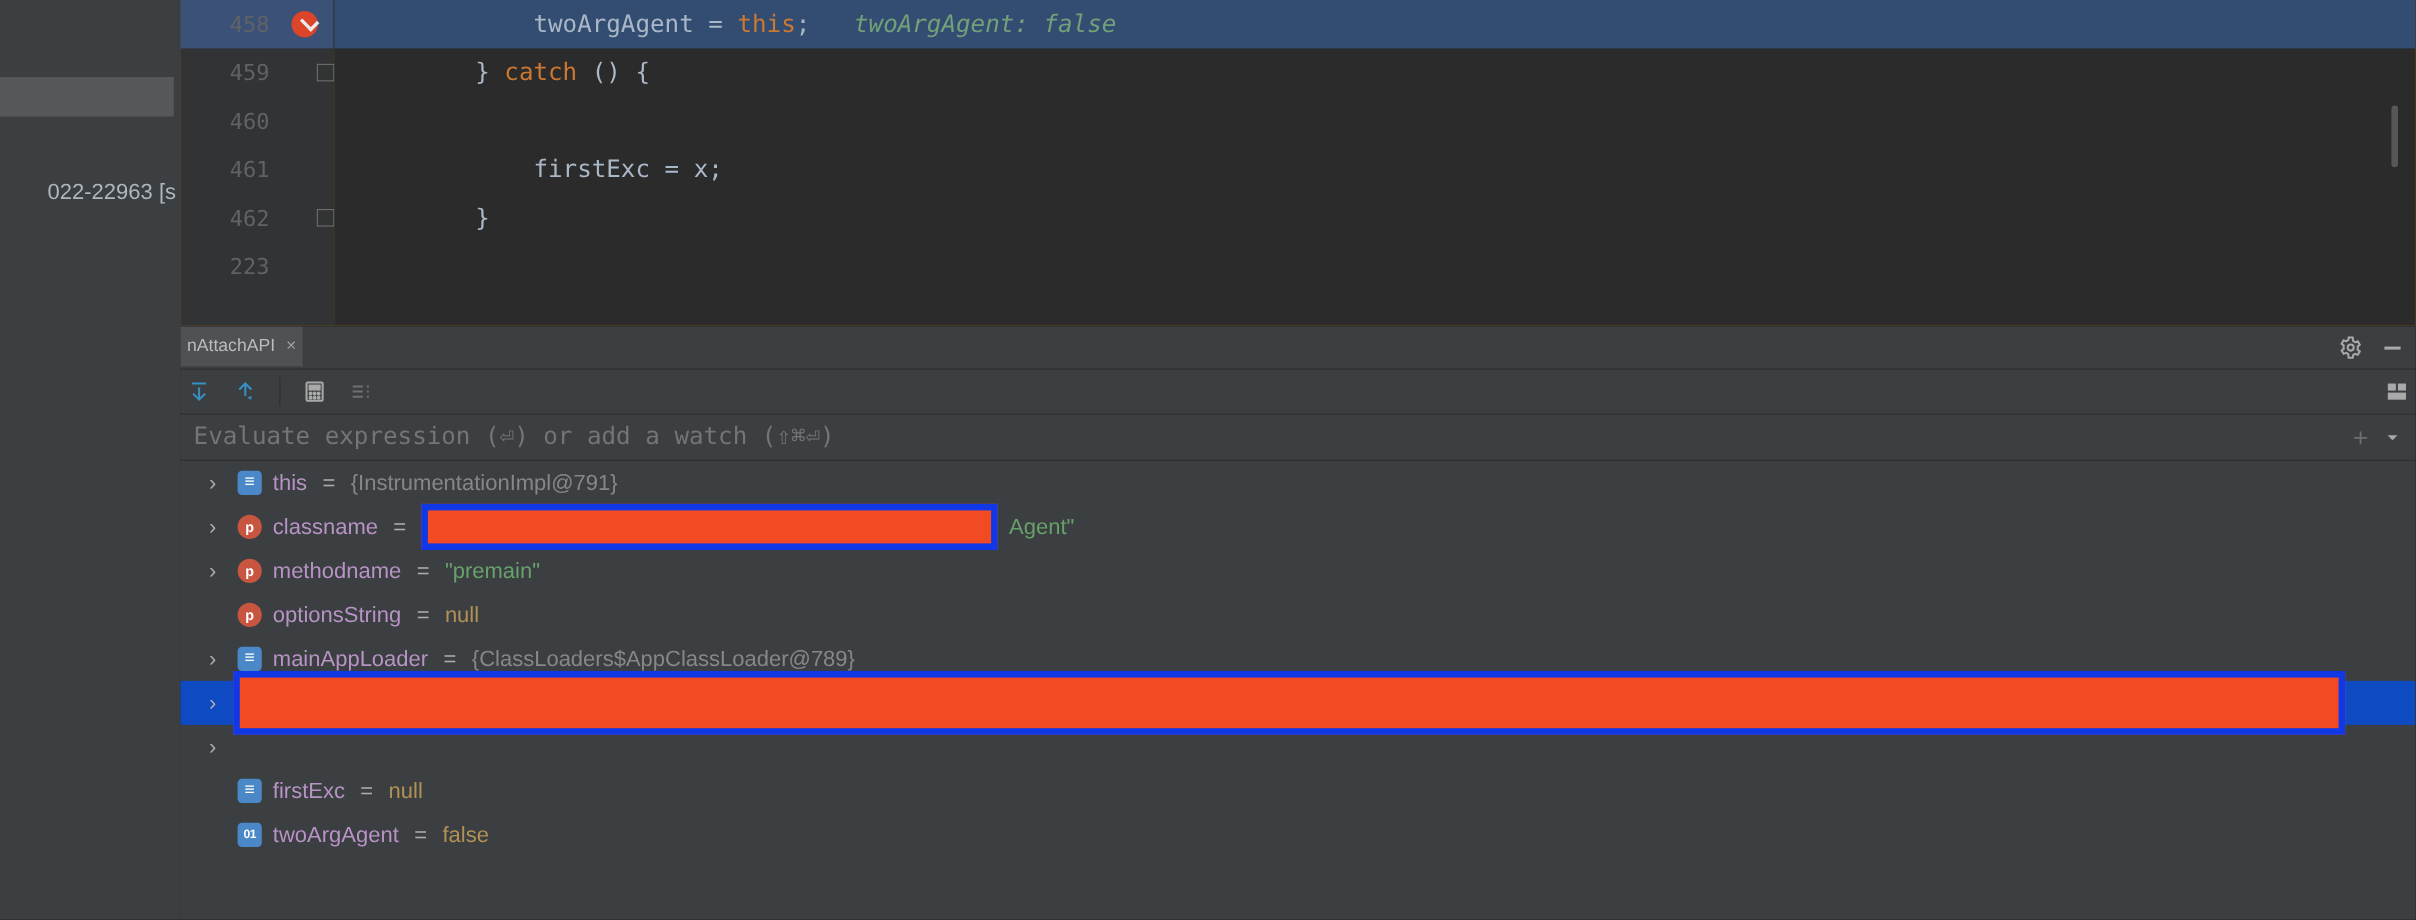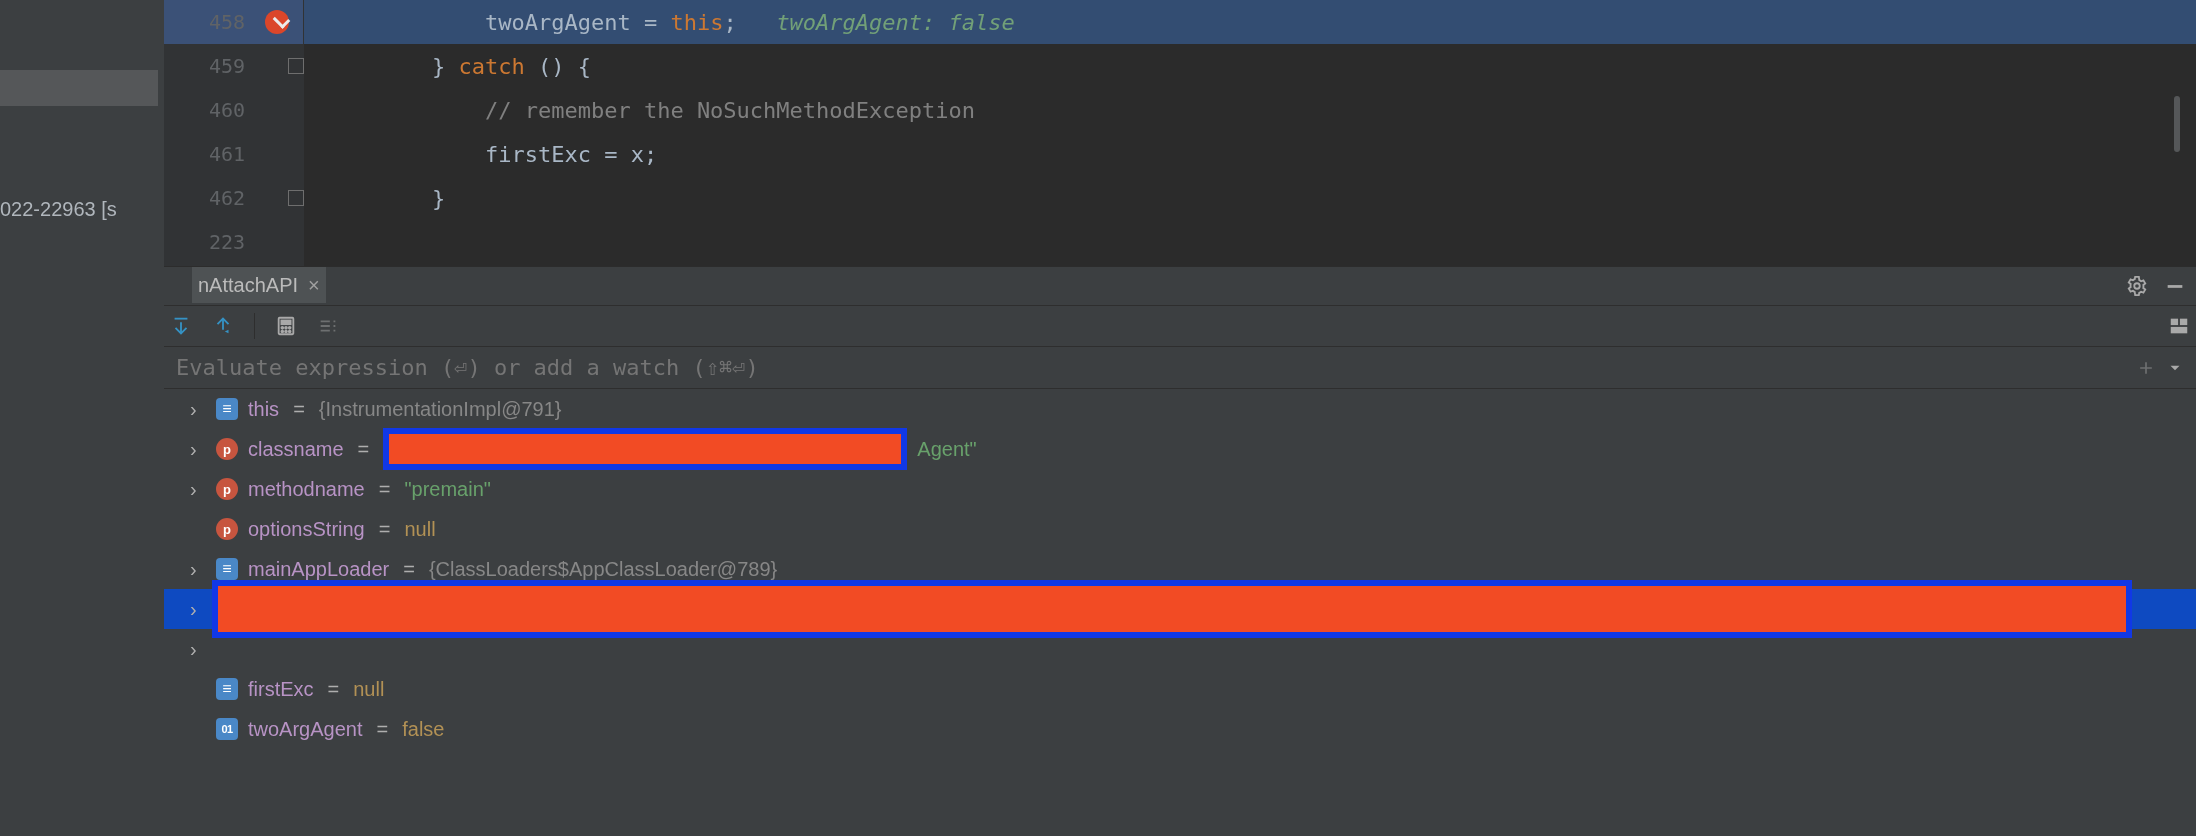--- a/index.html
+++ b/index.html
@@ -32,31 +32,31 @@
   }
   .proj-label {
     position: absolute;
     top: 158px;
     left: 0;
     width: 164px;
     padding: 6px 4px 6px 0;
     color: #B0B6BC;
     font-family: -apple-system, "Segoe UI", sans-serif;
     font-size: 20px;
+    text-align: right;
     white-space: nowrap;
     overflow: hidden;
-    margin-top: 34px;
   }
 
   
   .main { flex: 1 1 auto; display: flex; flex-direction: column; height: 100%; }
 
   
   .editor-pane {
-    height: 266px;
+    height: 296px;
     display: flex;
     background: #a16207;
     position: relative;
   }
   .gutter {
     width: 140px;
     flex: 0 0 140px;
     background: #313335;
     border-right: 1px solid #313335;
   }
@@ -137,22 +137,21 @@
   }
 
   .dbg-tabs {
     height: 38px;
     display: flex;
     align-items: center;
     padding-left: 0;
     justify-content: space-between;
     color: #BBBBBB;
     font-family: -apple-system, "Segoe UI", sans-serif;
-    font-size: 20px;
-    margin-left: 28px;
+    font-size: 16px;
   }
   .dbg-tab {
     height: 100%;
     display: flex; align-items: center; gap: 10px;
     padding: 0 6px;
     background: #4E5254;
     border-bottom: 2px solid #3C3F41;
   }
   .dbg-tab-close {
     color:#A0A0A0;
@@ -268,21 +267,21 @@
           <div class="gutter-row">459<span class="fold"></span></div>
           <div class="gutter-row">460</div>
           <div class="gutter-row">461</div>
           <div class="gutter-row">462<span class="fold"></span></div>
           <div class="gutter-row">223</div>
         </div>
       <div class="code-area">
         <div class="scroll-hint"></div>
       <div class="code-line selected"><span>            </span><span class="tok-ident">twoArgAgent </span><span class="tok-op">= </span><span class="tok-true">this</span><span class="tok-op">;   </span><span class="tok-hint">twoArgAgent: false</span></div>
           <div class="code-line"><span>        </span><span class="tok-op">} </span><span class="tok-kw">catch</span><span class="tok-op"> (</span><span class="tok-op">) {</span></div>
-          <div class="code-line"><span>            </span><span class="tok-cmt">// remember the NoSuchMethodException</span></div>
+          <div class="code-line"><span>            </span></div>
           <div class="code-line"><span>            </span><span class="tok-ident">firstExc </span><span class="tok-op">= x;</span></div>
           <div class="code-line"><span>        </span><span class="tok-op">}</span></div>
           <div class="code-line"><span></span></div>
         </div>
     </div>
 
     <div class="debug-panel">
 
       <div class="dbg-tabs">
         <div class="dbg-tab">

